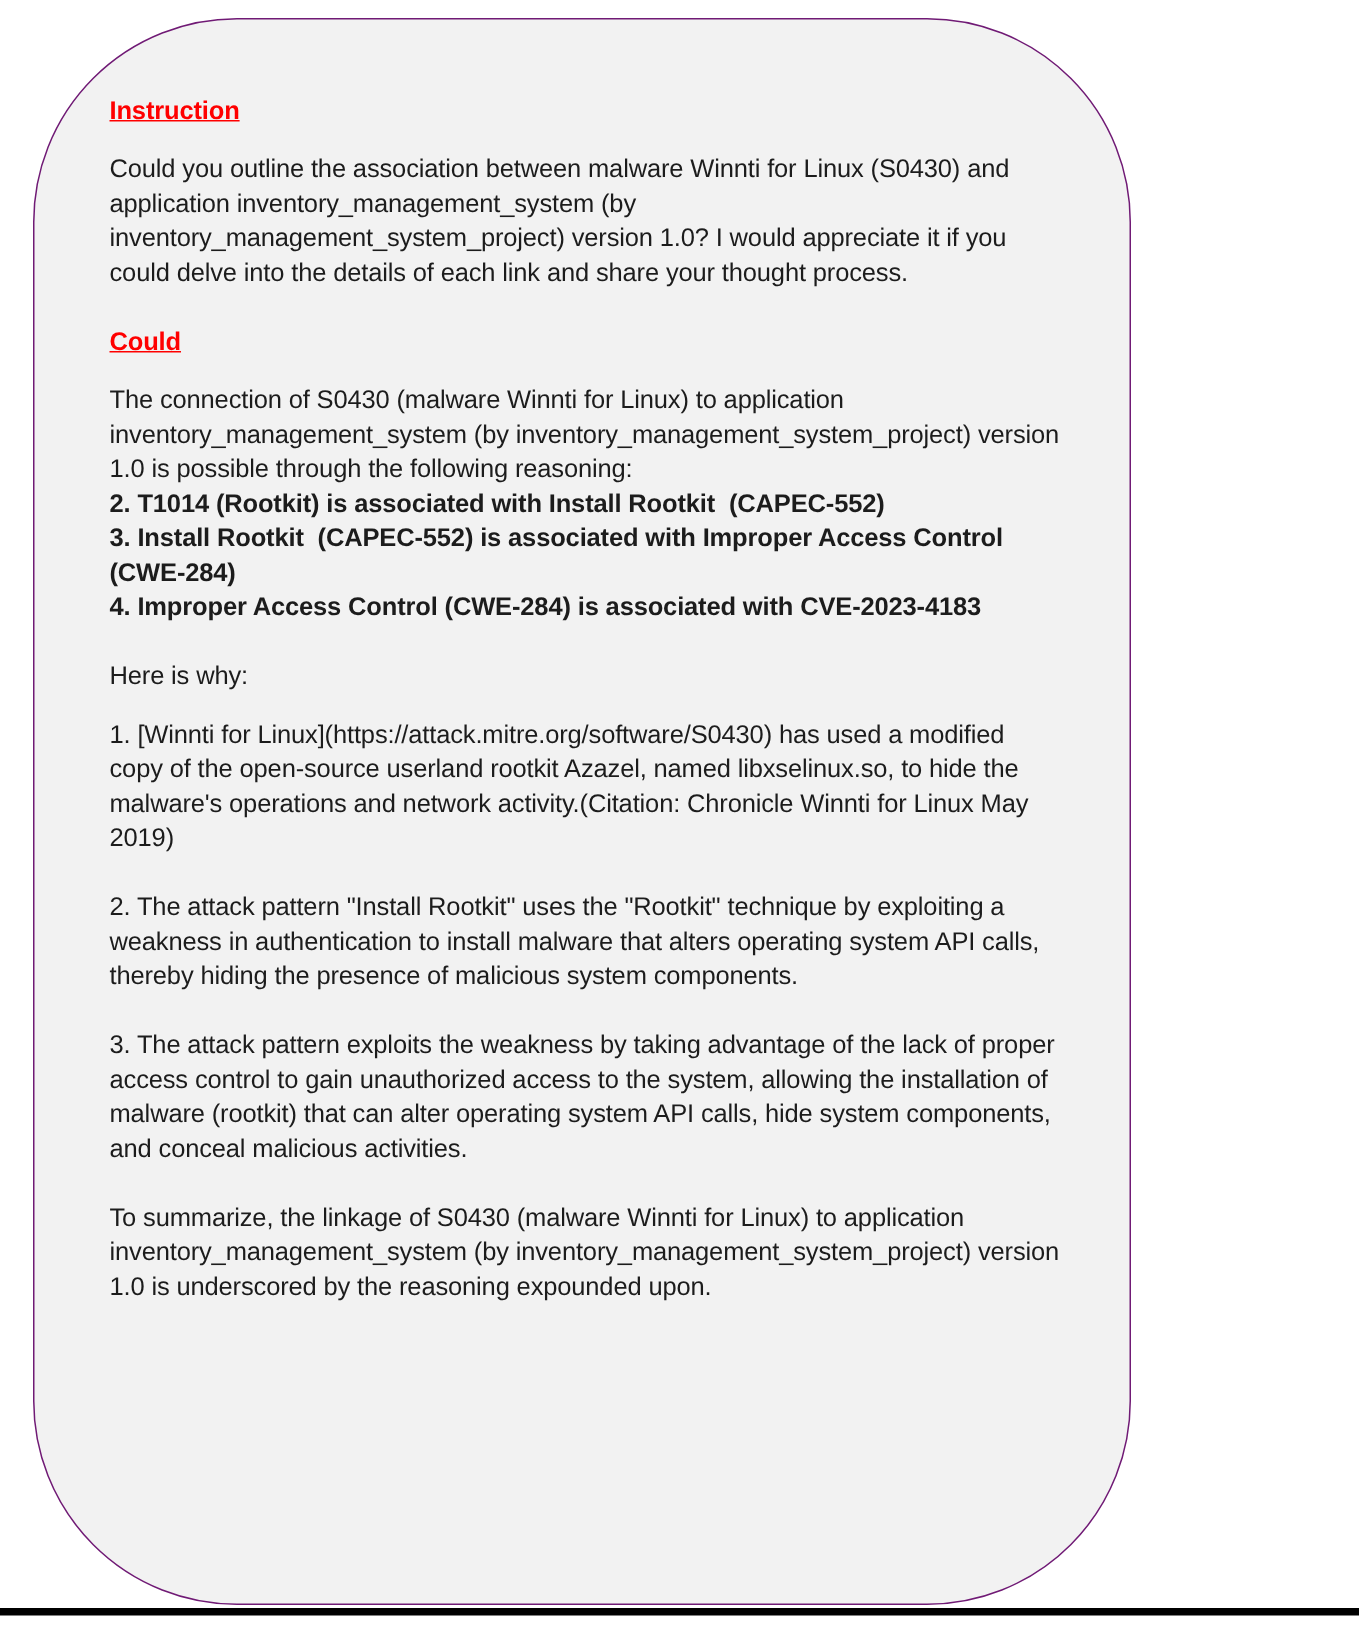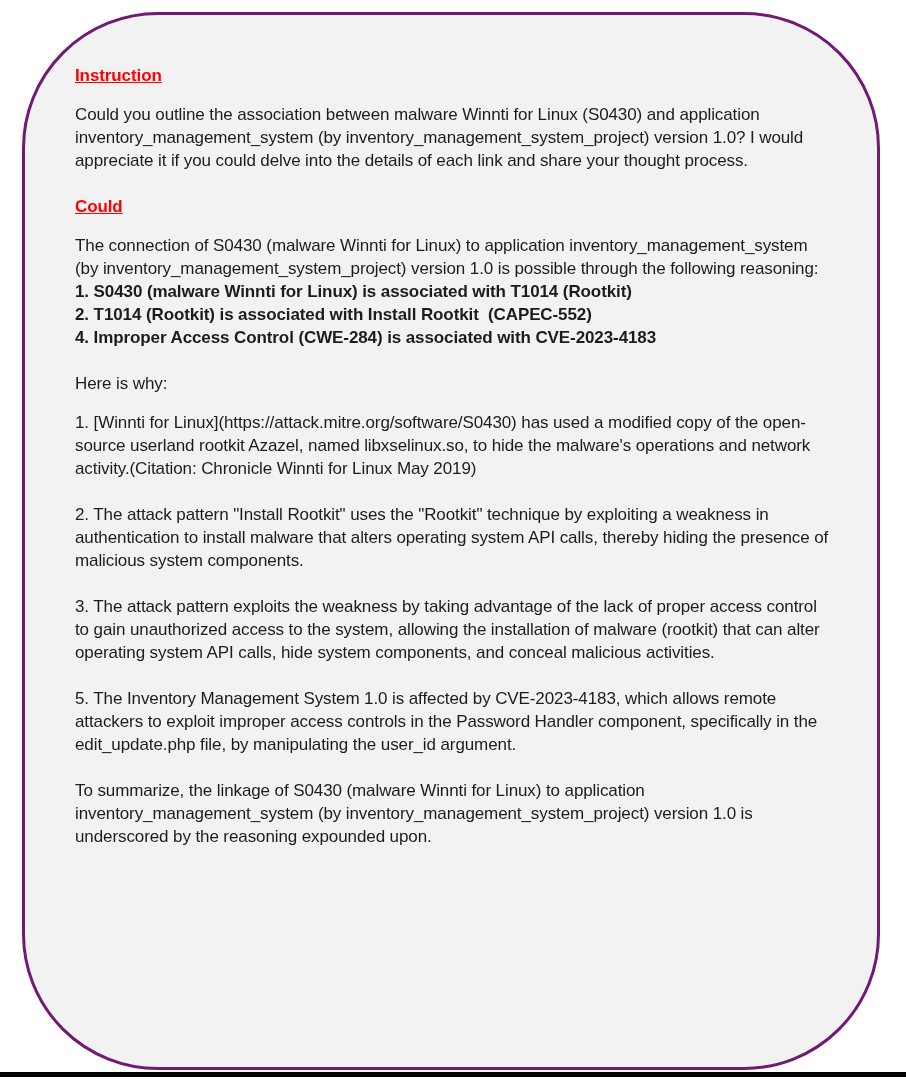--- a/index.html
+++ b/index.html
@@ -12,25 +12,25 @@
     position: relative;
     width: 906px;
     height: 1084px;
     background: #ffffff;
     overflow: hidden;
   }
   .card {
     position: absolute;
     left: 22px;
     top: 12px;
-    width: 858px;
+    width: 732px;
     height: 1058px;
     box-sizing: border-box;
     background: #f2f2f2;
-    border: 3px solid #701a75;
+    border: 1px solid #701a75;
     border-radius: 136px;
     padding: 49px 44px 0 50px;
     color: #1c1c1c;
     font-size: 17px;
     line-height: 23px;
     letter-spacing: -0.1px;
   }
   .heading {
     margin: 0;
     color: #ff0000;
@@ -70,31 +70,30 @@
 
     <div class="heading">Instruction</div>
 
     <div class="para">Could you outline the association between malware Winnti for Linux (S0430) and application inventory_management_system (by inventory_management_system_project) version 1.0? I would appreciate it if you could delve into the details of each link and share your thought process.</div>
 
     <div class="heading">Could</div>
 
     <div class="para no-gap">The connection of S0430 (malware Winnti for Linux) to application inventory_management_system (by inventory_management_system_project) version 1.0 is possible through the following reasoning:</div>
 
     <div class="chain">
-      <div class="chain-item">1. S0430 (malware Winnti for Linux) is associated with T1014 (Rootkit)</div>
       <div class="chain-item">2. T1014 (Rootkit) is associated with Install Rootkit  (CAPEC-552)</div>
+      <div class="chain-item">3. Install Rootkit  (CAPEC-552) is associated with Improper Access Control (CWE-284)</div>
       <div class="chain-item">4. Improper Access Control (CWE-284) is associated with CVE-2023-4183</div>
     </div>
 
     <div class="para no-gap">Here is why:</div>
 
     <div class="para">1. [Winnti for Linux](https://attack.mitre.org/software/S0430) has used a modified copy of the open-source userland rootkit Azazel, named libxselinux.so, to hide the malware's operations and network activity.(Citation: Chronicle Winnti for Linux May 2019)</div>
     <div class="para">2. The attack pattern "Install Rootkit" uses the "Rootkit" technique by exploiting a weakness in authentication to install malware that alters operating system API calls, thereby hiding the presence of malicious system components.</div>
     <div class="para">3. The attack pattern exploits the weakness by taking advantage of the lack of proper access control to gain unauthorized access to the system, allowing the installation of malware (rootkit) that can alter operating system API calls, hide system components, and conceal malicious activities.</div>
-    <div class="para">5. The Inventory Management System 1.0 is affected by CVE-2023-4183, which allows remote attackers to exploit improper access controls in the Password Handler component, specifically in the edit_update.php file, by manipulating the user_id argument.</div>
 
     <div class="para no-gap">To summarize, the linkage of S0430 (malware Winnti for Linux) to application inventory_management_system (by inventory_management_system_project) version 1.0 is underscored by the reasoning expounded upon.</div>
 
   </div>
 
   <div class="bottom-bar"></div>
 
 </div>
 
 </body></html>

